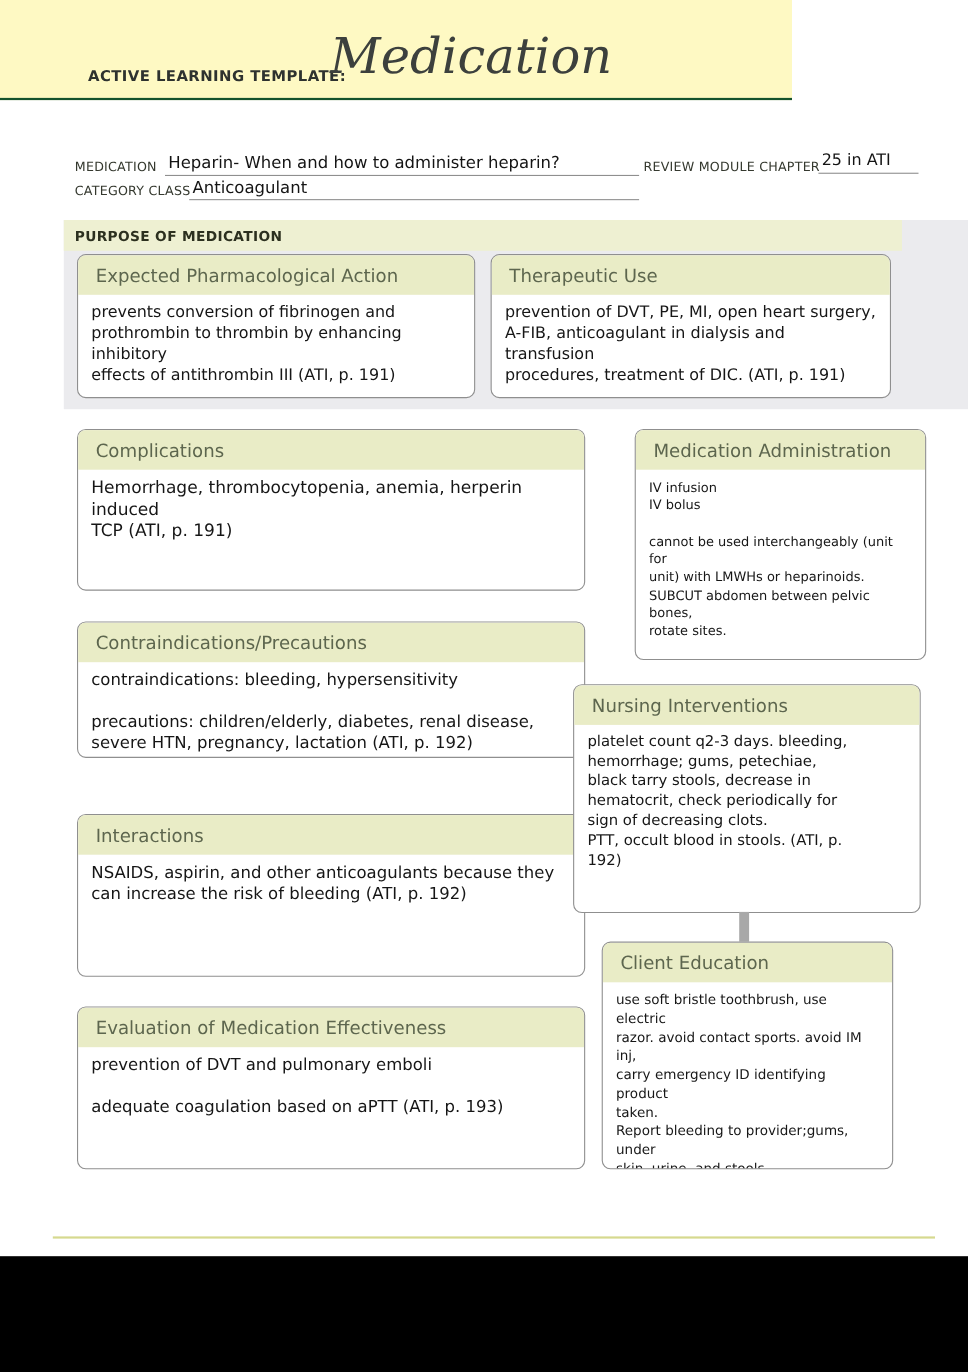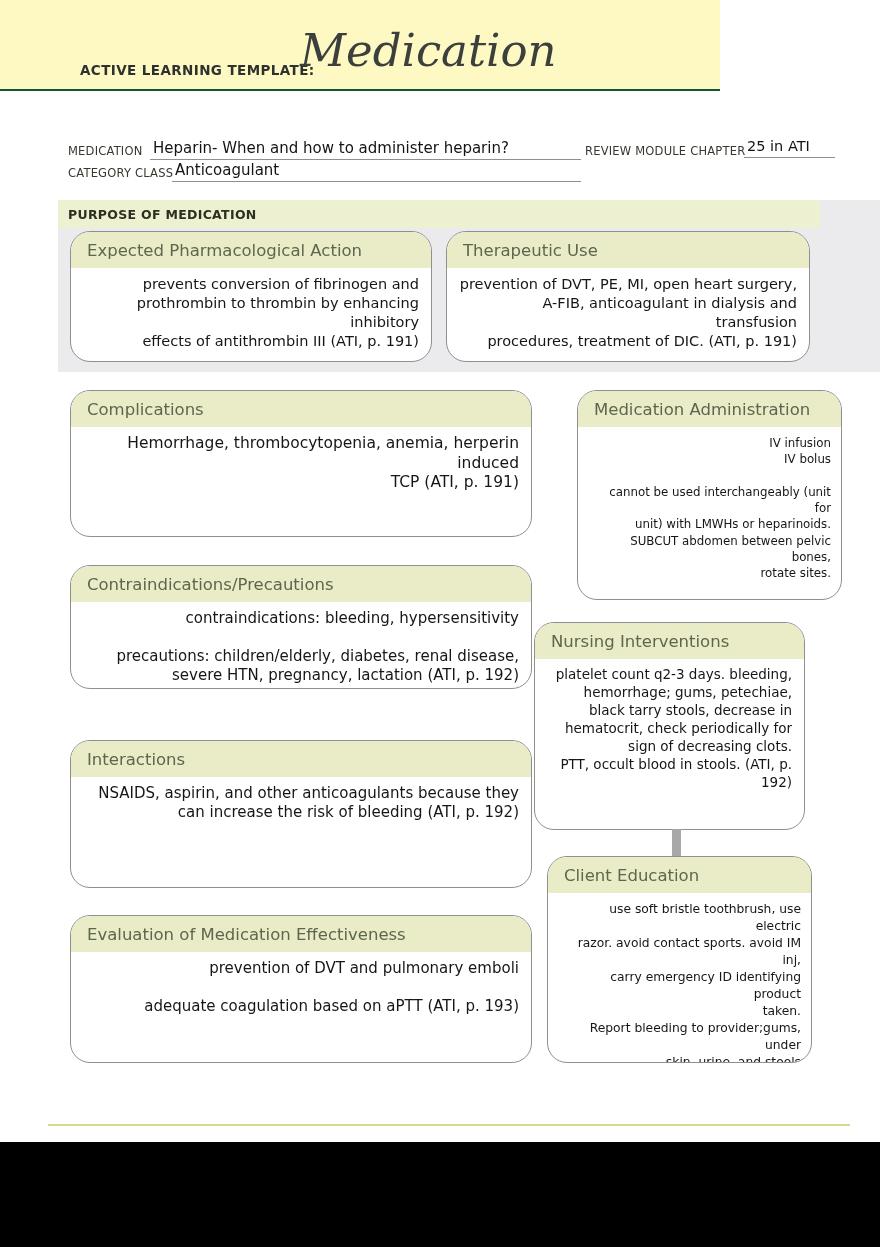--- a/index.html
+++ b/index.html
@@ -30,21 +30,21 @@
   
   .purpose { position:absolute; left:58px; top:200px; width:850px; height:172px; background:#ebebee; }
   .purpose-strip { position:absolute; top:0; left:0; width:762px; height:28px; background:#eef0d2; }
   .purpose-label {
     position:absolute; left:10px; top:7px; font-size:12.5px; font-weight:bold;
     color:#2c301f; letter-spacing:.3px;
   }
   
   .box {
     position:absolute; background:#ffffff; border:1.5px solid #8f8f8f;
-    border-radius:20px; overflow:hidden; box-sizing:border-box;text-align:right;
+    border-radius:8px; overflow:hidden; box-sizing:border-box;
   }
   .box-header { height:36px; background:#e9ecc6; display:flex; align-items:center; padding-left:16px; }
   .box-title { font-size:16.5px; color:#5d664e; white-space:nowrap; }
   .box-body {
     padding:7px 12px 6px 12px; font-size:15.5px; line-height:1.27; color:#161616;
     white-space:pre-line;
   }
   .body-purpose { font-size:14.5px; line-height:1.3; }
   .body-xs { font-size:11.8px; line-height:1.38; padding:8px 10px 6px 12px; }
   .body-sm { font-size:13.5px; line-height:1.33; }
@@ -139,21 +139,21 @@
 
 cannot be used interchangeably (unit for
 unit) with LMWHs or heparinoids.
 SUBCUT abdomen between pelvic bones,
 rotate sites.
 
 avoid all IM injections that may cause
 hematoma (ATI, p. 192)</div>
   </div>
 
-  <div class="box" style="left:534px; top:622px; width:271px; height:208px;">
+  <div class="box" style="left:521px; top:622px; width:316px; height:208px;">
     <div class="box-header">
       <span class="box-title">Nursing Interventions</span>
     </div>
     <div class="box-body body-sm">platelet count q2-3 days. bleeding,
 hemorrhage; gums, petechiae,
 black tarry stools, decrease in
 hematocrit, check periodically for
 sign of decreasing clots.
 PTT, occult blood in stools. (ATI, p.
 192)</div>

